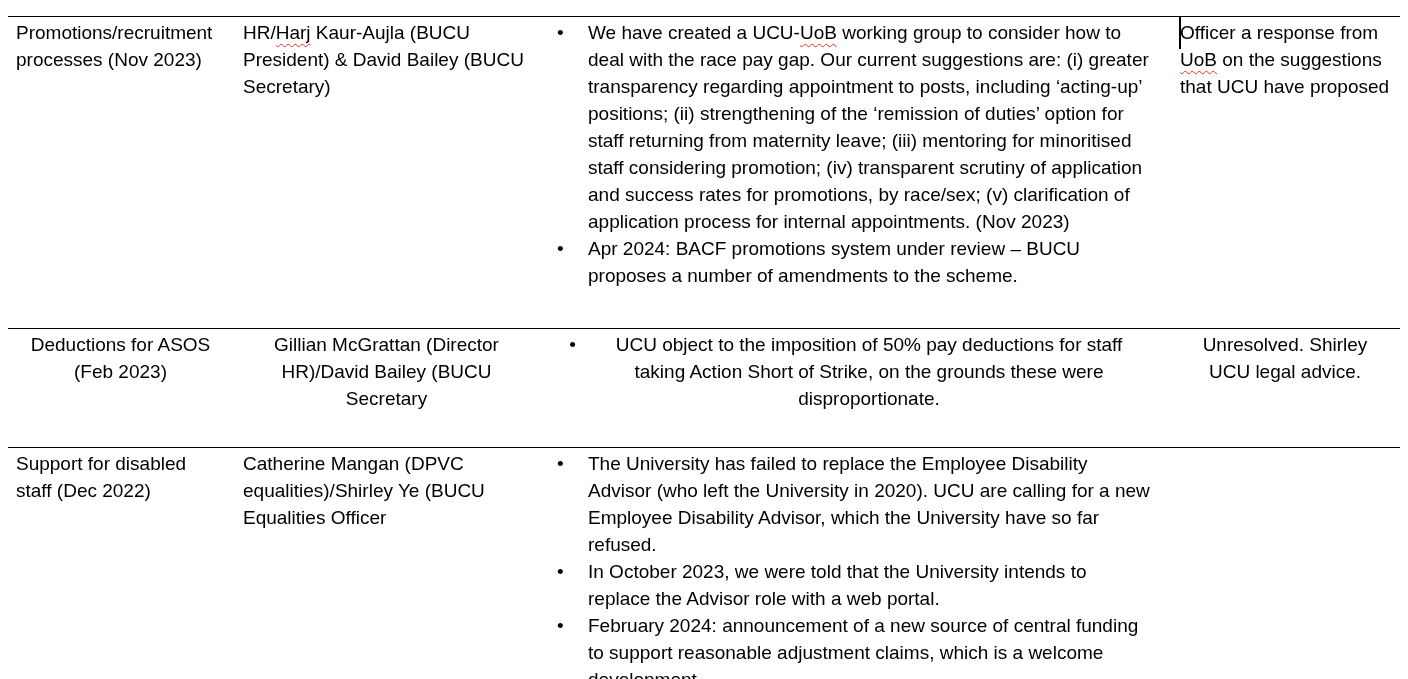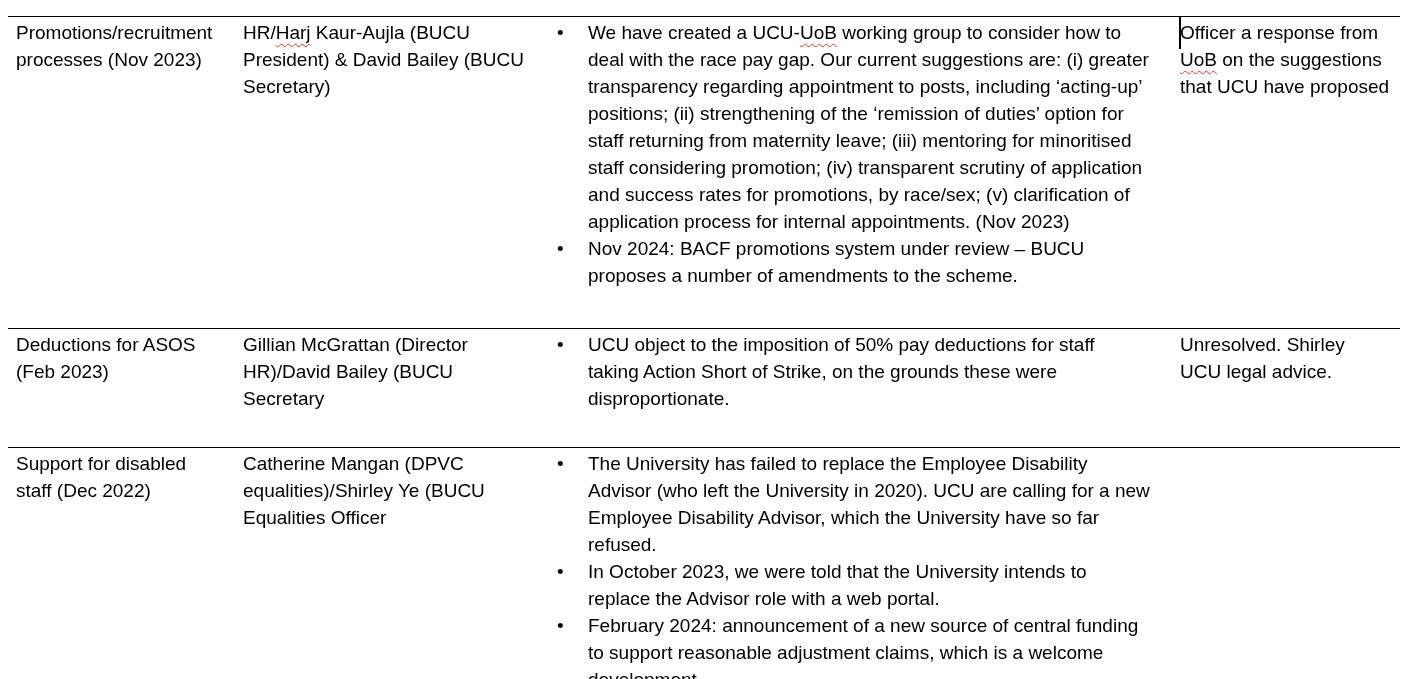--- a/index.html
+++ b/index.html
@@ -20,21 +20,21 @@
   .doc-table{
     position:absolute;left:8px;top:16px;width:1392px;
     border-bottom:1.5px solid var(--border-color);
   }
   .t-row{
     display:grid;
     grid-template-columns:227px 305px 632px 228px;
     border-top:1.5px solid var(--border-color);
   }
   .t-row.r1{min-height:312px;}
-  .t-row.r2{min-height:92px;}
+  .t-row.r2{min-height:92px;text-align:center;}
   .t-row.r3{min-height:260px;margin-top:27px;}
   .cell{padding:2px 10px 2px 8px;}
   .cell-status{position:relative;}
   .bullet-item{display:flex;}
   .bullet-marker{flex:0 0 40px;padding-left:9px;}
   .bullet-text{flex:1;padding-right:12px;}
   .misspelled{
     text-decoration:underline;
     text-decoration-style:wavy;
     text-decoration-color:var(--squiggle-color);
@@ -60,21 +60,21 @@
     <div class="cell">
       <span><span>HR/</span><span class="misspelled">Harj</span><span> Kaur-Aujla (BUCU President) &amp; David Bailey (BUCU Secretary)</span></span>
     </div>
     <div class="cell cell-details">
       <div class="bullet-item">
         <span class="bullet-marker">•</span>
         <span class="bullet-text"><span>We have created a UCU-</span><span class="misspelled">UoB</span><span> working group to consider how to deal with the race pay gap. Our current suggestions are: (i) greater transparency regarding appointment to posts, including ‘acting-up’ positions; (ii) strengthening of the ‘remission of duties’ option for staff returning from maternity leave; (iii) mentoring for minoritised staff considering promotion; (iv) transparent scrutiny of application and success rates for promotions, by race/sex; (v) clarification of application process for internal appointments. (Nov 2023)</span></span>
       </div>
       <div class="bullet-item">
         <span class="bullet-marker">•</span>
-        <span class="bullet-text">Nov 2024: BACF promotions system under review – BUCU proposes a number of amendments to the scheme.</span>
+        <span class="bullet-text">Apr 2024: BACF promotions system under review – BUCU proposes a number of amendments to the scheme.</span>
       </div>
     </div>
     <div class="cell cell-status">
       <span class="text-cursor"></span>
       <span><span>Officer a response from </span><span class="misspelled">UoB</span><span> on the suggestions that UCU have proposed</span></span>
     </div>
   </div>
 
   <div class="t-row r2">
     <div class="cell">

